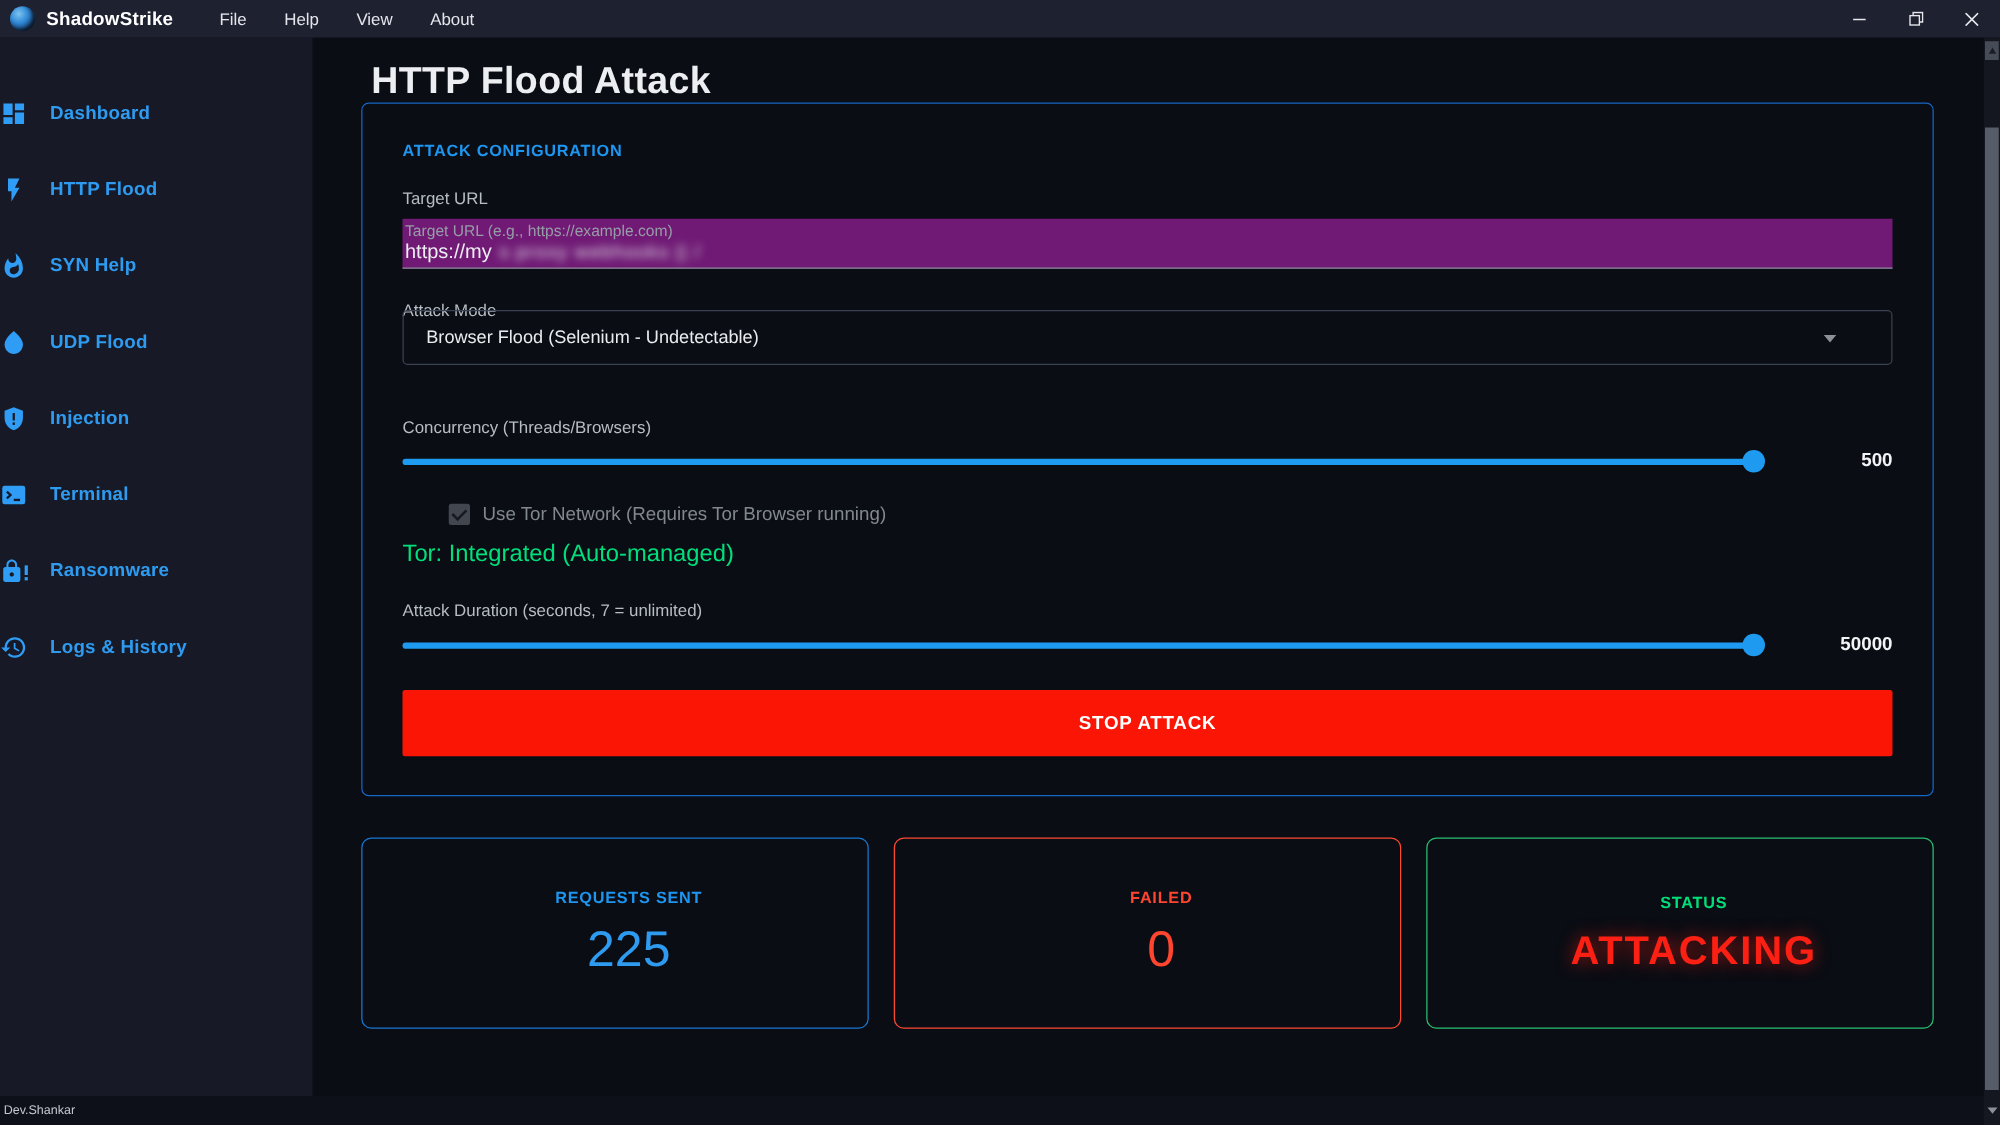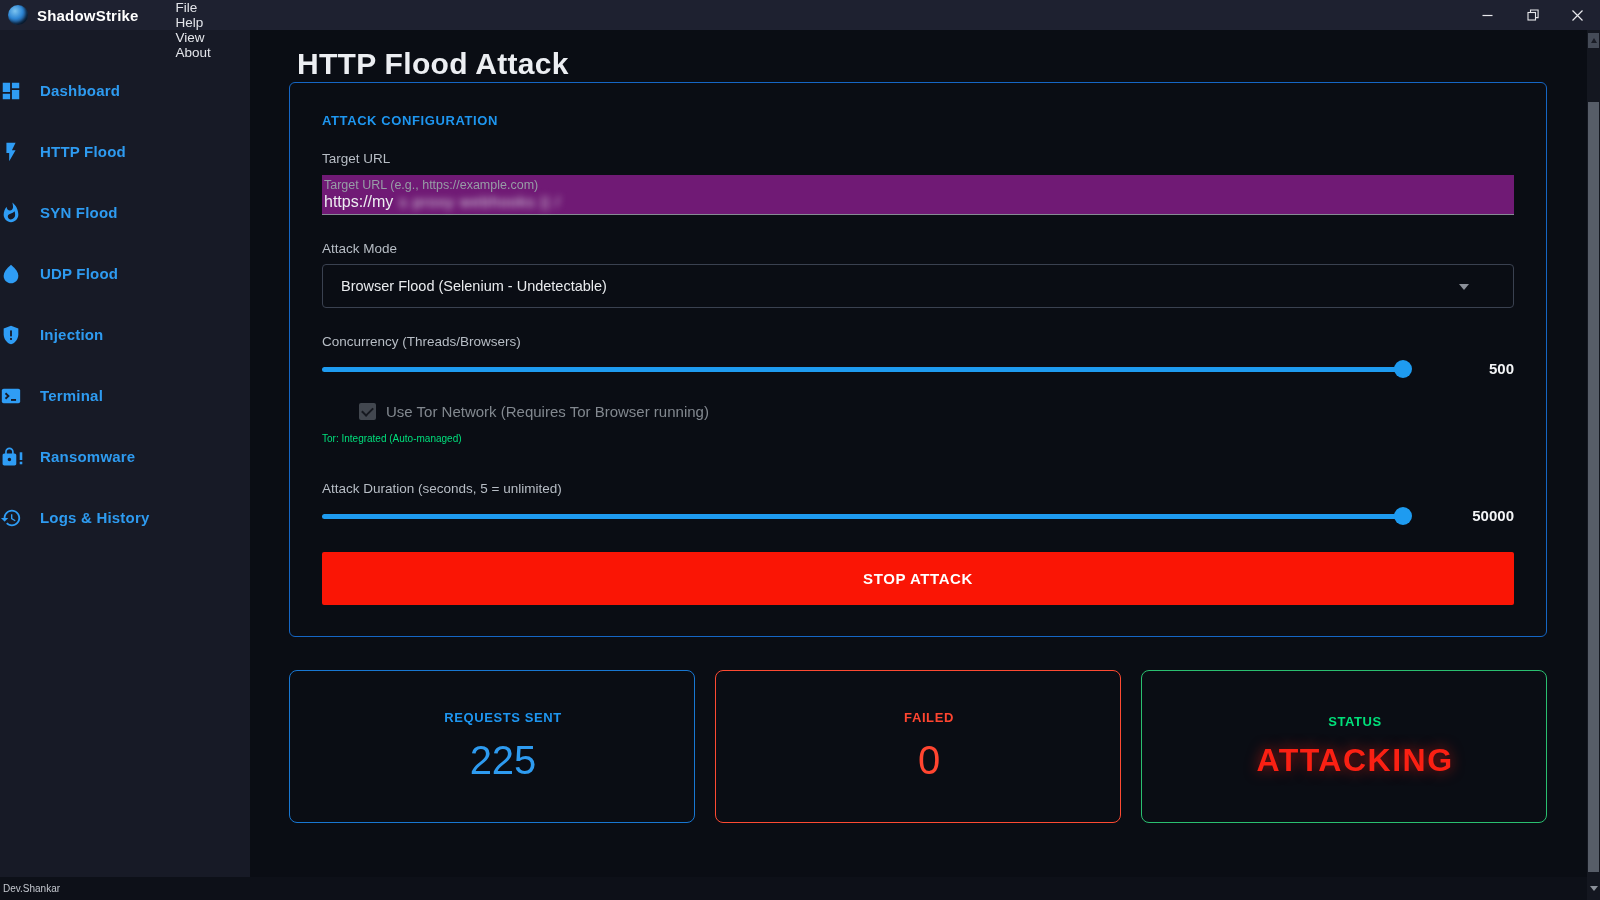--- a/index.html
+++ b/index.html
@@ -6,21 +6,21 @@
   .app{position:relative;width:1600px;height:900px;background:#0a0d14;overflow:hidden;
        font-family:"Liberation Sans",sans-serif;-webkit-font-smoothing:antialiased;}
 
   
   .titlebar{position:absolute;left:0;top:0;width:1600px;height:30px;background:#1e2130;
             display:flex;align-items:center;z-index:60;}
   .logo{width:20px;height:20px;border-radius:50%;margin-left:8px;flex:0 0 auto;
         background:radial-gradient(circle at 35% 30%,#7cc4f0 0%,#2e86d4 40%,#143057 80%,#0c1326 100%);
         box-shadow:inset -2px -2px 3px rgba(0,0,0,.6);}
   .appname{color:#ffffff;font-size:15px;font-weight:700;margin-left:9px;letter-spacing:.2px;}
-  .menus{display:flex;margin-left:22px;height:30px;flex-direction:column;}
+  .menus{display:flex;margin-left:22px;height:30px;}
   .menu{color:#e3e5ea;font-size:13.5px;padding:0 15px;display:flex;align-items:center;cursor:default;}
   .win-controls{margin-left:auto;display:flex;height:30px;}
   .win-btn{width:45px;height:30px;display:flex;align-items:center;justify-content:center;}
   .win-btn svg{display:block;}
 
   
   .sidebar{position:absolute;left:0;top:30px;width:250px;height:847px;background:#171a26;z-index:40;}
   .nav{padding-top:30px;}
   .nav-item{height:61px;display:flex;align-items:center;cursor:pointer;}
   .nav-item .ic{width:24px;height:24px;color:#2f9df5;flex:0 0 auto;display:flex;align-items:center;}
@@ -58,42 +58,42 @@
   .lbl-mode{top:158px;}
   .lbl-conc{top:251px;}
   .lbl-dur{top:398px;}
 
   .url-field{position:absolute;left:32px;right:32px;top:92px;height:40px;background:#701a75;
              border-bottom:1.5px solid #868b94;padding:3px 0 0 2px;box-sizing:border-box;}
   .url-field .ph{color:#979da6;font-size:12.5px;}
   .url-field .val{margin-top:1px;color:#edeef1;font-size:16px;display:flex;align-items:baseline;}
   .url-field .val .obscured{filter:blur(3.5px);color:#e2e4e9;font-size:15px;letter-spacing:1px;margin-left:6px;}
 
-  .select{position:absolute;left:32px;right:32px;top:181px;height:44px;border:1px solid #3a4150;
+  .select{position:absolute;left:32px;right:32px;top:165px;height:44px;border:1px solid #3a4150;
           border-radius:4px;box-sizing:border-box;display:flex;align-items:center;text-align:right;}
   .select .sel-txt{color:#e9ebee;font-size:14.5px;margin-left:18px;}
   .select .caret{position:absolute;right:44px;top:19px;border-left:5px solid transparent;
           border-right:5px solid transparent;border-top:6px solid #8b9099;}
 
   .slider{position:absolute;left:32px;top:0;width:1081px;height:20px;}
   .slider .track{position:absolute;left:0;right:0;top:8px;height:5px;border-radius:3px;background:#1e9bf0;}
   .slider .thumb{position:absolute;right:-9px;top:1px;width:18px;height:18px;border-radius:50%;background:#1e9bf0;}
   .slider-row1{top:276px;}
   .slider-row2{top:423px;}
   .slider-val{position:absolute;right:32px;width:110px;text-align:right;color:#f3f4f6;
               font-size:15px;font-weight:700;}
   .val-conc{top:277px;}
   .val-dur{top:424px;}
 
   .tor-row{position:absolute;left:32px;top:320px;display:flex;align-items:center;padding-left:37px;}
   .checkbox{width:17px;height:17px;border-radius:2px;background:#42474f;position:relative;flex:0 0 auto;}
   .checkbox::after{content:"";position:absolute;left:3px;top:4px;width:9px;height:5px;
                    border-left:2px solid #161920;border-bottom:2px solid #161920;transform:rotate(-45deg);}
   .tor-row .cb-lbl{margin-left:10px;color:#82888f;font-size:15px;}
-  .tor-status{position:absolute;left:32px;top:350px;color:#00df7c;font-size:10px;}
+  .tor-status{position:absolute;left:32px;top:350px;color:#00df7c;font-size:19px;}
 
   .stop-btn{position:absolute;left:32px;right:32px;top:469px;height:53px;background:#fa1505;border:none;
             border-radius:2px;color:#ffffff;font-family:"Liberation Sans",sans-serif;font-size:15px;
             font-weight:600;letter-spacing:.6px;cursor:pointer;}
 
   
   .cards{position:absolute;left:39px;top:640px;width:1258px;display:flex;gap:20px;}
   .card{flex:1;height:151px;border-radius:8px;border:1px solid;display:flex;flex-direction:column;
         align-items:center;justify-content:center;gap:13px;background:#0a0d14;padding-left:22px;}
   .card .c-lbl{font-size:13px;font-weight:700;letter-spacing:.6px;}
@@ -160,21 +160,21 @@
             </svg>
         </span>
         <span class="lbl">HTTP Flood</span>
       </div>
       <div class="nav-item">
         <span class="ic">
           <svg width="22" height="22" viewBox="0 0 24 24" fill="currentColor">
               <path d="M13.5.67s.74 2.65.74 4.8c0 2.06-1.35 3.73-3.41 3.73-2.07 0-3.63-1.67-3.63-3.73l.03-.36C5.21 7.51 4 10.62 4 14c0 4.42 3.58 8 8 8s8-3.58 8-8C20 8.61 17.41 3.8 13.5.67zM11.71 19c-1.78 0-3.22-1.4-3.22-3.14 0-1.62 1.05-2.76 2.81-3.12 1.77-.36 3.6-1.21 4.62-2.58.39 1.29.59 2.65.59 4.04 0 2.65-2.15 4.8-4.8 4.8z"></path>
             </svg>
         </span>
-        <span class="lbl">SYN Flood</span>
+        <span class="lbl">SYN Help</span>
       </div>
       <div class="nav-item">
         <span class="ic">
           <svg width="22" height="22" viewBox="0 0 24 24" fill="currentColor">
               <path d="M12 2c-5.33 4.55-8 8.48-8 11.8 0 4.98 3.8 8.2 8 8.2s8-3.22 8-8.2c0-3.32-2.67-7.25-8-11.8z"></path>
             </svg>
         </span>
         <span class="lbl">UDP Flood</span>
       </div>
       <div class="nav-item">
@@ -253,21 +253,21 @@
         <div class="thumb"></div>
       </div>
       <div class="slider-val val-conc">500</div>
 
       <div class="tor-row">
         <span class="checkbox"></span>
         <span class="cb-lbl">Use Tor Network (Requires Tor Browser running)</span>
       </div>
       <div class="tor-status">Tor: Integrated (Auto-managed)</div>
 
-      <div class="form-label lbl-dur">Attack Duration (seconds, 5 = unlimited)</div>
+      <div class="form-label lbl-dur">Attack Duration (seconds, 7 = unlimited)</div>
       <div class="slider slider-row2">
         <div class="track"></div>
         <div class="thumb"></div>
       </div>
       <div class="slider-val val-dur">50000</div>
 
       <button class="stop-btn">STOP ATTACK</button>
     </div>
 
     <div class="cards">

